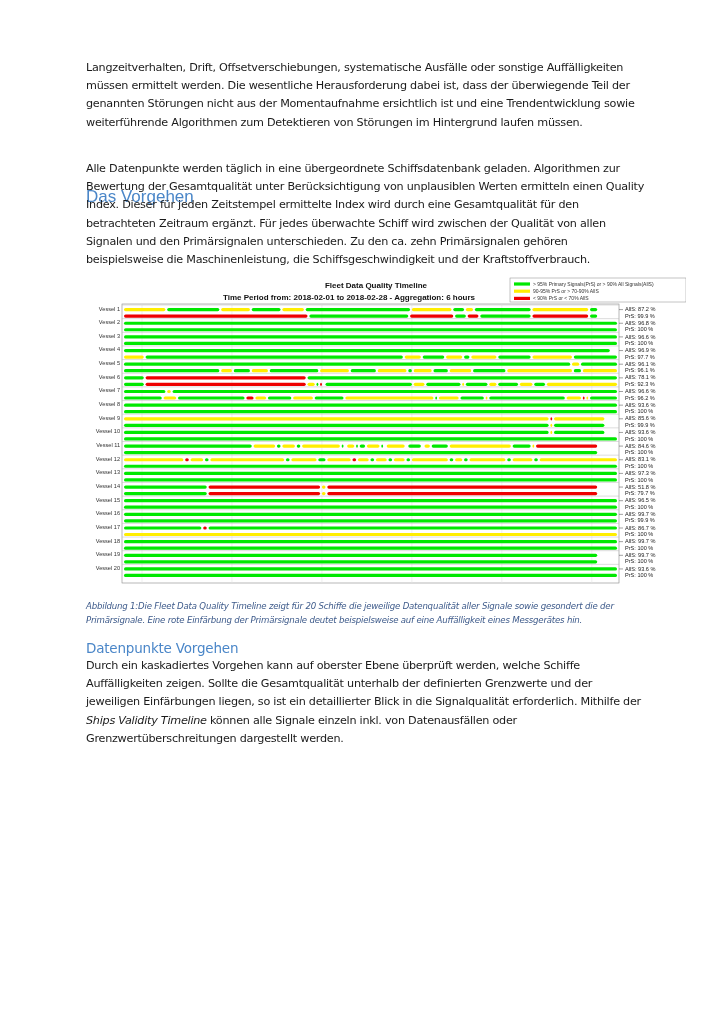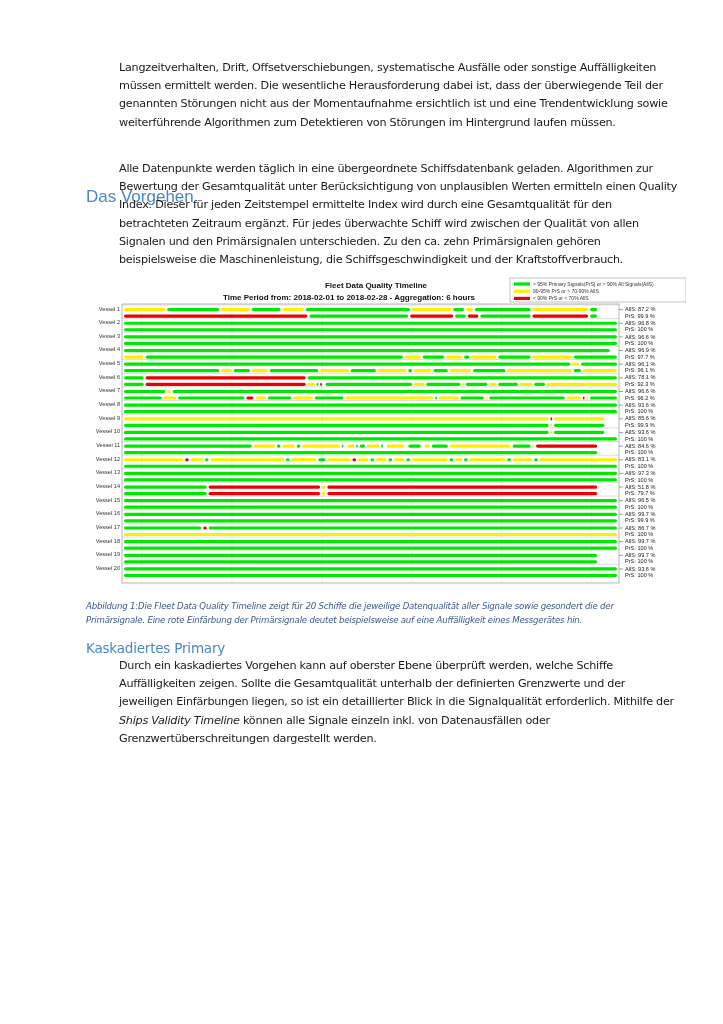--- a/index.html
+++ b/index.html
@@ -1,17 +1,17 @@
 <!DOCTYPE html>
 <html><head>
 <meta charset="utf-8">
 <style>
   html,body{margin:0;padding:0;background:#fff;}
   body{width:723px;height:1024px;position:relative;overflow:hidden;font-family:"Liberation Sans",sans-serif;}
-  .para{position:absolute;left:86px;width:560px;font-family:"DejaVu Sans",sans-serif;font-size:11.2px;line-height:18.2px;color:#1a1a1a;letter-spacing:-0.25px;margin-left:33px;}
+  .para{position:absolute;left:86px;width:560px;font-family:"DejaVu Sans",sans-serif;font-size:11.2px;line-height:18.2px;color:#1a1a1a;letter-spacing:-0.25px;}
   .h1{position:absolute;left:86px;font-family:"Liberation Sans",sans-serif;font-size:17px;color:#4a86c8;margin-top:48px;}
   .h2{position:absolute;left:86px;font-family:"DejaVu Sans",sans-serif;font-size:13.5px;color:#4a86c8;letter-spacing:-0.2px;}
   .caption{position:absolute;left:86px;width:565px;font-family:"DejaVu Sans",sans-serif;font-style:italic;font-size:8.6px;line-height:14px;color:#3d5a8a;letter-spacing:-0.2px;}
   #chart{position:absolute;left:86px;top:276px;width:600px;height:310px;}
   #chart text{font-family:"Liberation Sans",sans-serif;}
 </style>
 </head>
 <body>
 
 <div class="para" style="top:59px;">Langzeitverhalten, Drift, Offsetverschiebungen, systematische Ausfälle oder sonstige Auffälligkeiten müssen ermittelt werden. Die wesentliche Herausforderung dabei ist, dass der überwiegende Teil der genannten Störungen nicht aus der Momentaufnahme ersichtlich ist und eine Trendentwicklung sowie weiterführende Algorithmen zum Detektieren von Störungen im Hintergrund laufen müssen.</div>
@@ -323,14 +323,14 @@
       <rect x="428" y="6.4" width="16" height="3.2" fill="#00e800"></rect>
       <text x="447" y="9.8" font-size="5" fill="#333">&gt; 95% Primary Signals(PrS) or &gt; 90% All Signals(AllS)</text>
       <rect x="428" y="13.6" width="16" height="3.2" fill="#ffee00"></rect>
       <text x="447" y="17" font-size="5" fill="#333">90-95% PrS or &gt; 70-90% AllS</text>
       <rect x="428" y="20.799999999999997" width="16" height="3.2" fill="#ee0000"></rect>
       <text x="447" y="24.2" font-size="5" fill="#333">&lt; 90% PrS or &lt; 70% AllS</text>
     </g>
 </svg>
 
 <div class="caption" style="top:599px;">Abbildung 1:Die Fleet Data Quality Timeline zeigt für 20 Schiffe die jeweilige Datenqualität aller Signale sowie gesondert die der Primärsignale. Eine rote Einfärbung der Primärsignale deutet beispielsweise auf eine Auffälligkeit eines Messgerätes hin.</div>
-<div class="h2" style="top:640px;">Kaskadiertes Primary</div>
+<div class="h2" style="top:640px;">Datenpunkte Vorgehen</div>
 <div class="para" style="top:657px;"><span>Durch ein kaskadiertes Vorgehen kann auf oberster Ebene überprüft werden, welche Schiffe Auffälligkeiten zeigen. Sollte die Gesamtqualität unterhalb der definierten Grenzwerte und der jeweiligen Einfärbungen liegen, so ist ein detaillierter Blick in die Signalqualität erforderlich. Mithilfe der </span><i>Ships Validity Timeline</i><span> können alle Signale einzeln inkl. von Datenausfällen oder Grenzwertüberschreitungen dargestellt werden.</span></div>
 
 </body></html>

